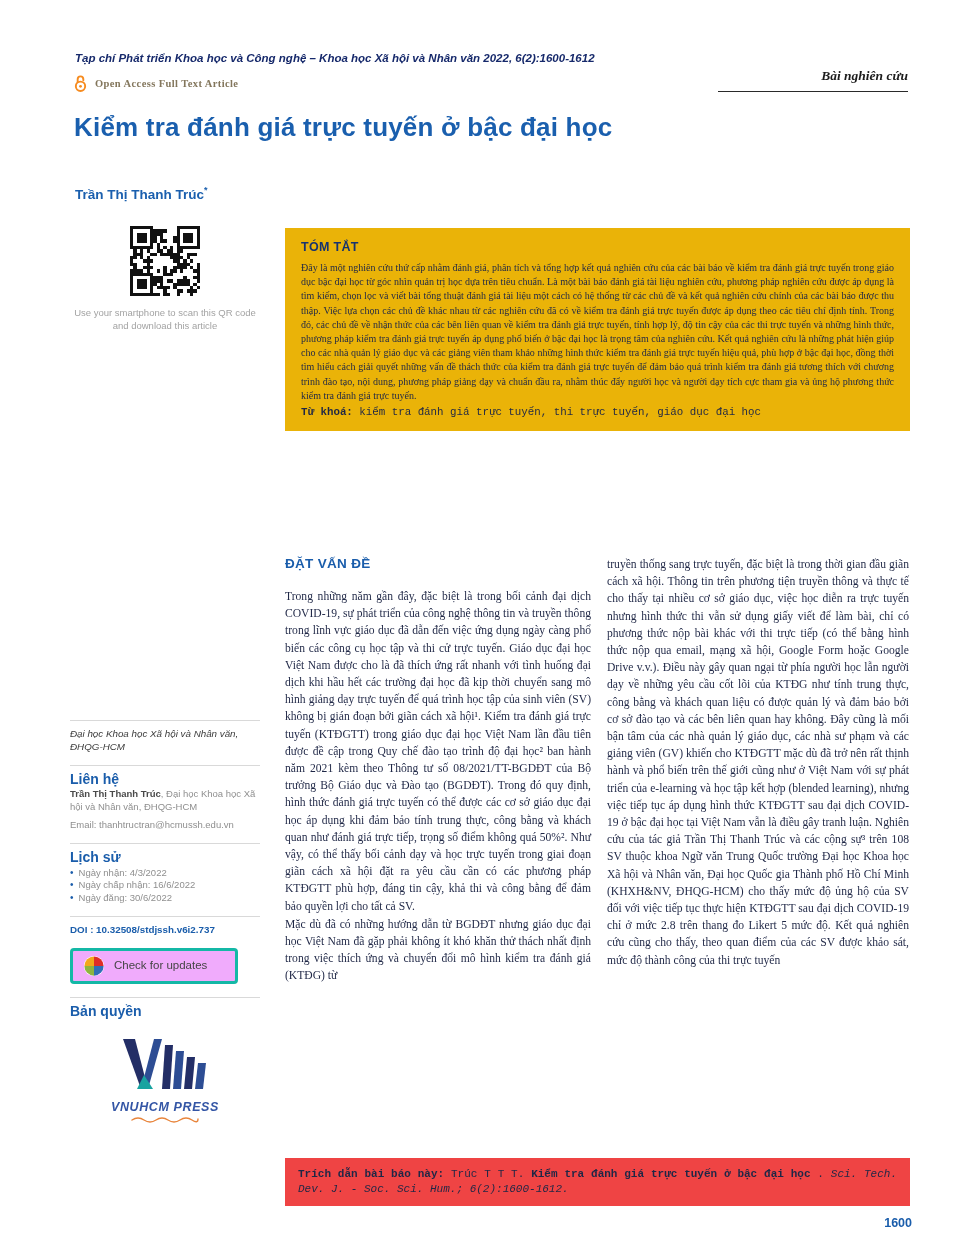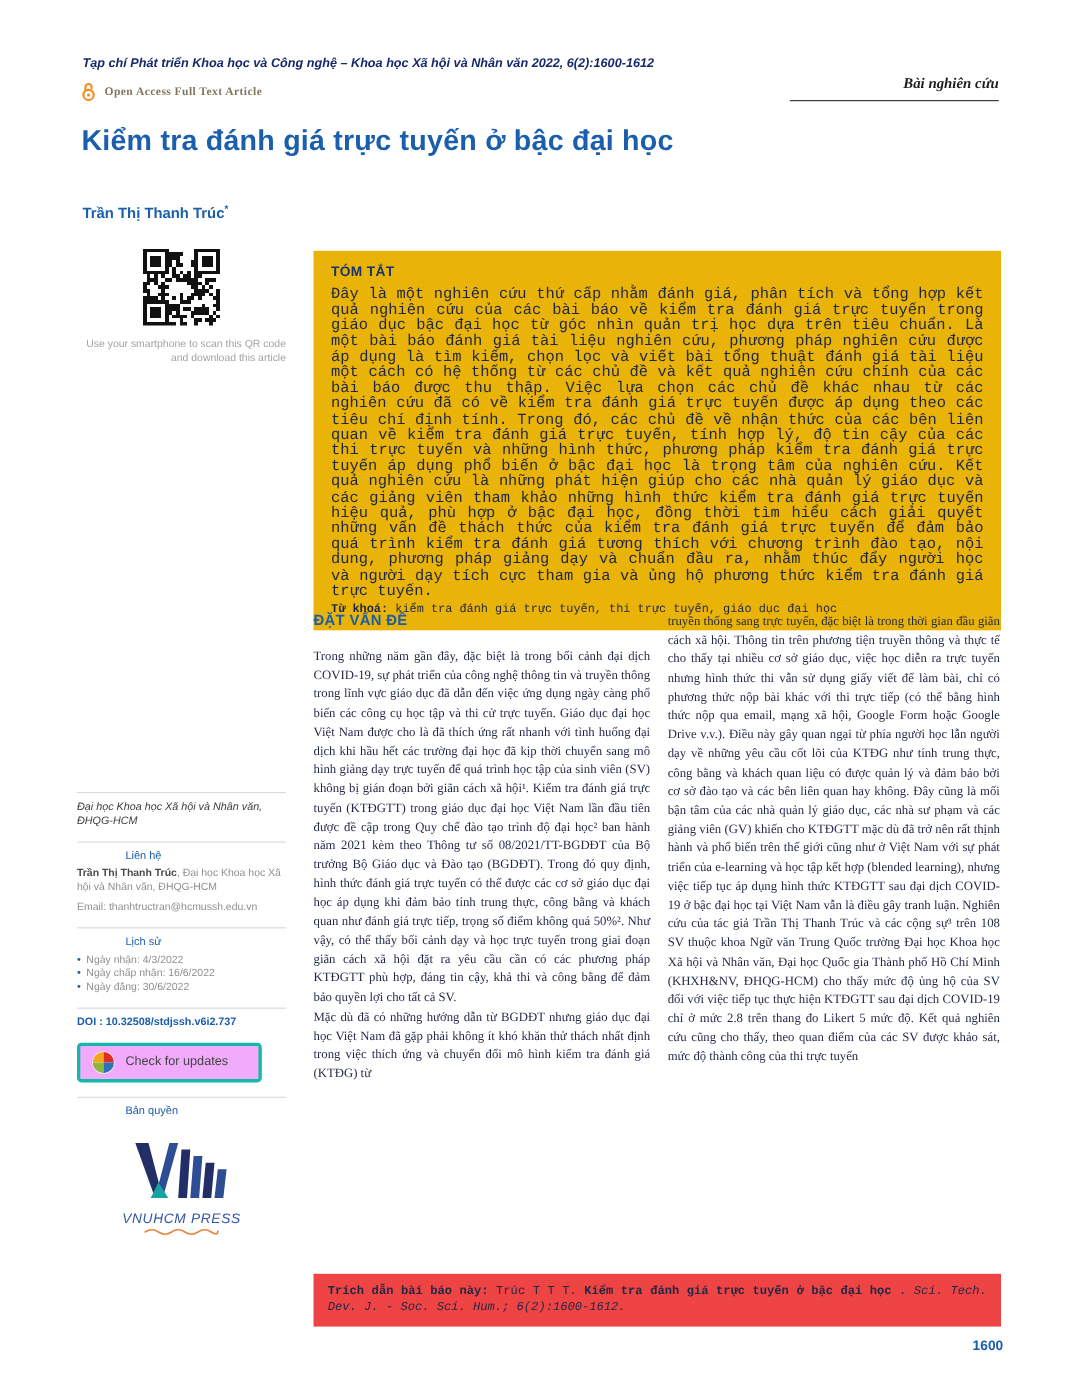--- a/index.html
+++ b/index.html
@@ -31,70 +31,70 @@
     font-family:"Liberation Sans", sans-serif;
     font-size:26px;font-weight:bold;color:#1a5fae;letter-spacing:.2px;
   }
   .author-line{
     position:absolute;left:75px;top:185px;
     font-family:"Liberation Sans", sans-serif;
     font-size:13.5px;font-weight:bold;color:#1a5fae;
   }
   .author-line sup{font-size:9px;}
   
-  .qr-block{position:absolute;left:70px;top:226px;width:190px;text-align:right;}
+  .qr-block{position:absolute;left:70px;top:226px;width:190px;text-align:center;}
   .qr-block svg{display:block;margin:0 auto;background:#fff;}
   .qr-caption{
     margin-top:10px;font-family:"Liberation Sans", sans-serif;
     font-size:9.5px;line-height:13px;color:#a3a3a3;
   }
   
   .abstract-box{
     position:absolute;left:285px;top:228px;width:625px;box-sizing:border-box;
     background:#eab308;padding:12px 16px 12px 16px;
   }
   .abstract-heading{
     font-family:"Liberation Sans", sans-serif;font-size:12.5px;font-weight:bold;
     color:#17336f;margin:0 0 7px 0;letter-spacing:.3px;
   }
   .abstract-body{
-    font-family:Liberation Mono, monospace;font-size:14px;line-height:14.2px;
+    font-family:Liberation Serif, serif;font-size:10px;line-height:14.2px;
     color:#1f2746;text-align:justify;margin:0;
   }
   .abstract-keywords{
     font-family:Liberation Mono, monospace;font-size:10.8px;line-height:14.2px;
     color:#1f2746;margin-top:2px;text-align:justify;
   }
   .abstract-keywords .kw-label{font-weight:bold;}
   
   .sidebar{
     position:absolute;left:70px;top:720px;width:190px;
     font-family:"Liberation Sans", sans-serif;font-size:9.5px;line-height:12.8px;color:#8f8f8f;
   }
   .sb-section{border-top:1px solid #d9d9d9;padding-top:7px;margin-bottom:11px;}
   .sb-section.no-rule{border-top:none;}
-  .sb-heading{color:#1a5dab;font-weight:normal;font-size:10px;margin-bottom:3px;margin-left:44px;}
+  .sb-heading{color:#1a5dab;font-weight:bold;font-size:14px;margin-bottom:3px;}
   .sb-affiliation{font-style:italic;color:#3c3c3c;font-size:9.8px;}
   .sb-contact-name{font-weight:bold;color:#4a4a4a;}
   .sb-email{margin-top:5px;}
   .sb-history-item{display:flex;gap:5px;}
   .sb-history-item .bullet{color:#1a5dab;font-size:10px;line-height:12.8px;}
   .sb-doi{color:#1a5dab;font-weight:bold;font-size:9.8px;}
   .check-badge{
     margin-top:2px;width:168px;height:36px;box-sizing:border-box;
     background:#f0abfc;border:3px solid #14b8a6;border-radius:4px;
     display:flex;align-items:center;gap:9px;padding:0 10px;cursor:pointer;
   }
   .check-badge span{
     font-family:"Liberation Sans", sans-serif;font-size:11.5px;color:#454545;
   }
   .sb-copyright{color:#8f8f8f;}
   .press-logo{border-top:none;text-align:center;padding-top:4px;}
   .press-logo-name{
-    font-family:"Liberation Sans", sans-serif;font-weight:normal;font-style:italic;
+    font-family:"Liberation Sans", sans-serif;font-weight:bold;font-style:italic;
     color:#3355a5;font-size:12.5px;letter-spacing:.6px;margin-top:3px;
   }
   
   .section-heading{
     position:absolute;left:285px;top:556px;
     font-family:"Liberation Sans", sans-serif;font-size:13.5px;font-weight:bold;
     color:#1a5dab;letter-spacing:.3px;
   }
   .col{position:absolute;font-size:11.6px;line-height:17.2px;text-align:justify;color:#1f2746;}
   .col p{margin:0 0 1px 0;}

